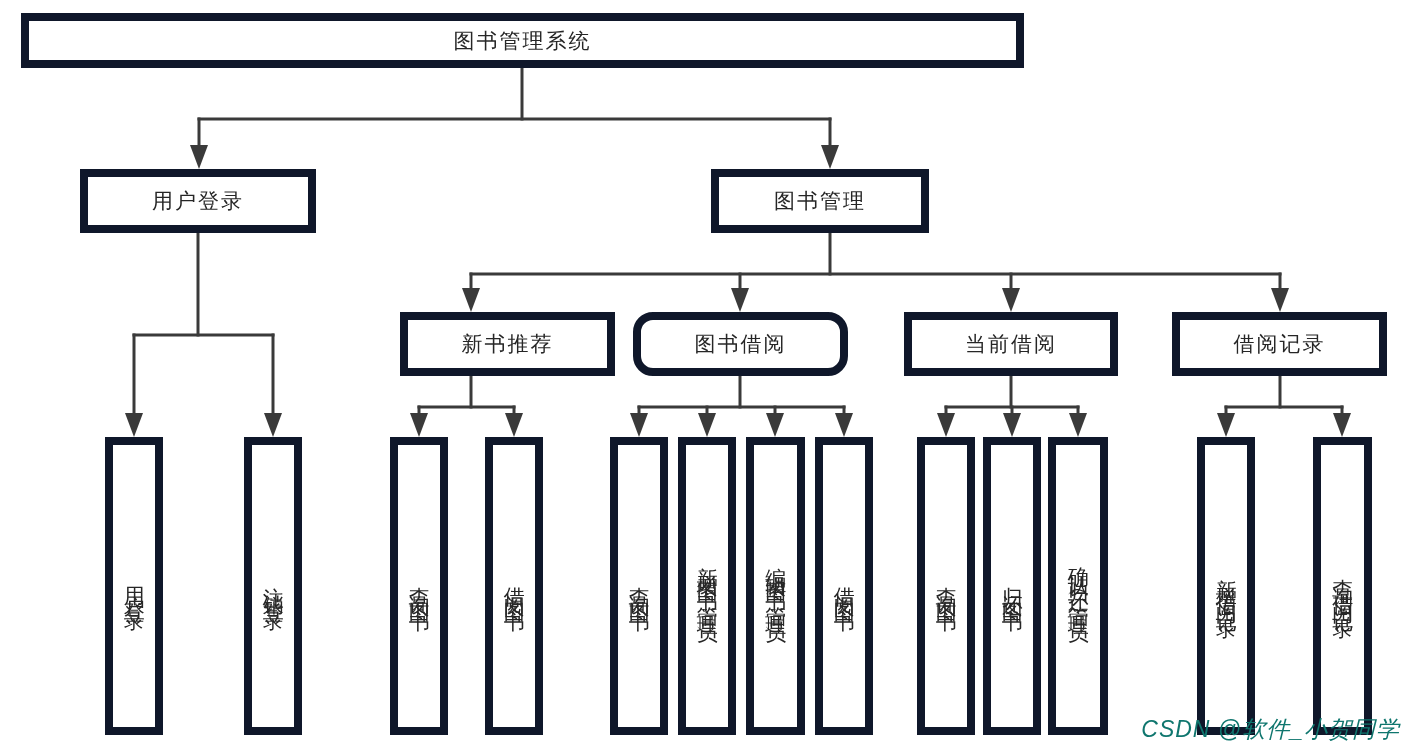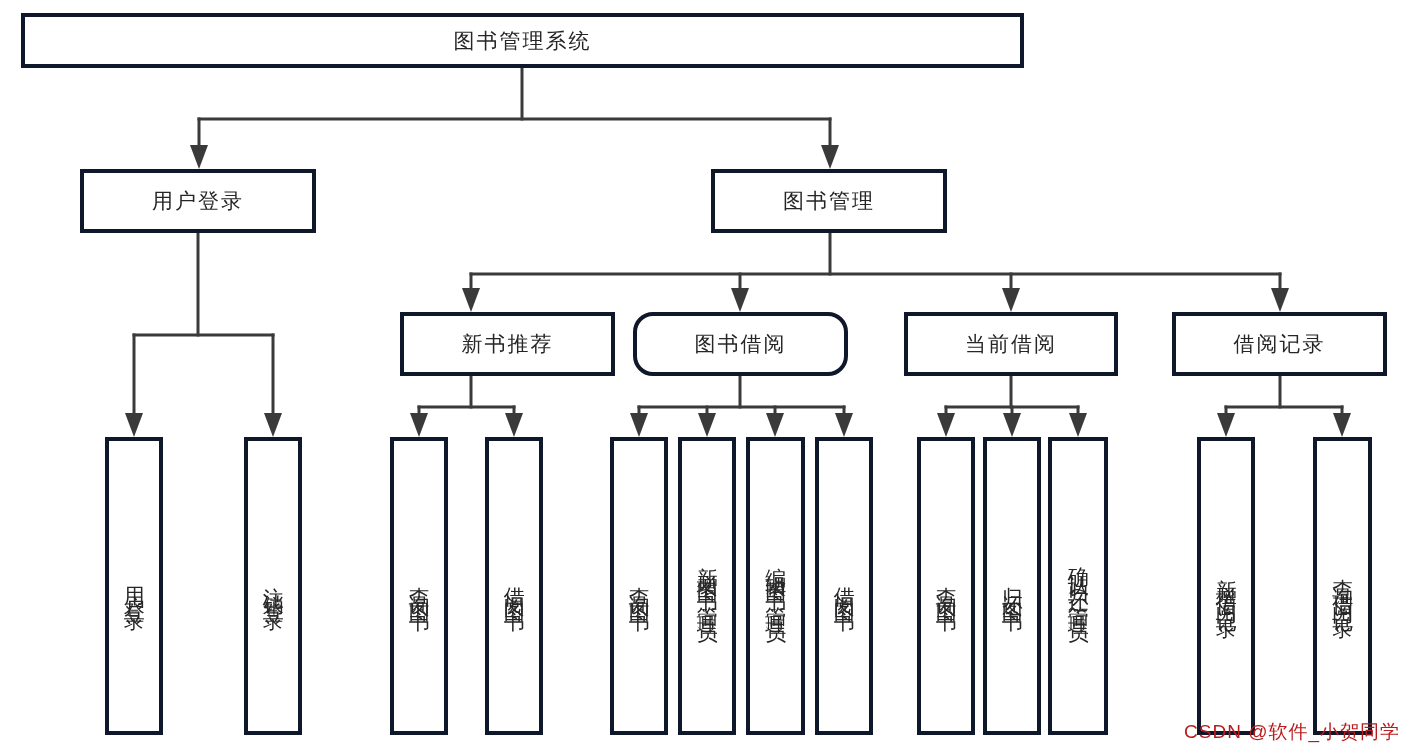--- a/index.html
+++ b/index.html
@@ -14,21 +14,21 @@
   .wires {
     position: absolute;
     left: 0; top: 0;
     width: 1405px; height: 747px;
     pointer-events: none;
   }
   .node {
     position: absolute;
     box-sizing: border-box;
     background: #ffffff;
-    border: 4px solid #0f172a;
+    border: 8px solid #0f172a;
     display: flex;
     align-items: center;
     justify-content: center;
     color: #262626;
   }
   .htext {
     font-size: 21px;
     letter-spacing: 2px;
     color: #262626;
     white-space: nowrap;
@@ -38,25 +38,26 @@
     text-orientation: mixed;
     font-size: 21px;
     letter-spacing: 8px;
     line-height: 1.25;
     color: #262626;
   }
   .watermark {
     position: absolute;
     right: 5px;
     bottom: 2px;
-    font-size: 19px;
+    font-size: 23px;
     letter-spacing: 1px;
-    color: #b91c1c;
+    color: #0f766e;
     z-index: 10;
     white-space: nowrap;
+    font-style: italic;
   }
 </style>
 </head>
 <body>
 
 <div class="canvas">
 
   <svg class="wires" viewBox="0 0 1405 747" aria-hidden="true">
     <g stroke="#3a3a3a" stroke-width="3" fill="none" stroke-linecap="square">
 
@@ -123,21 +124,21 @@
     </g>
   </svg>
 
   <div class="node" style="left:21px; top:13px; width:1003px; height:55px;">
     <span class="htext">图书管理系统</span>
   </div>
 
   <div class="node" style="left:80px; top:169px; width:236px; height:64px;">
     <span class="htext">用户登录</span>
   </div>
-  <div class="node" style="left:711px; top:169px; width:236px; height:64px;">
+  <div class="node" style="left:711px; top:169px; width:218px; height:64px;">
     <span class="htext">图书管理</span>
   </div>
 
   <div class="node" style="left:363px; top:312px; width:215px; height:64px;margin-left:37px;">
     <span class="htext">新书推荐</span>
   </div>
   <div class="node" style="left:633px; top:312px; width:215px; height:64px;border-radius:20px;">
     <span class="htext">图书借阅</span>
   </div>
   <div class="node" style="left:904px; top:312px; width:214px; height:64px;">

